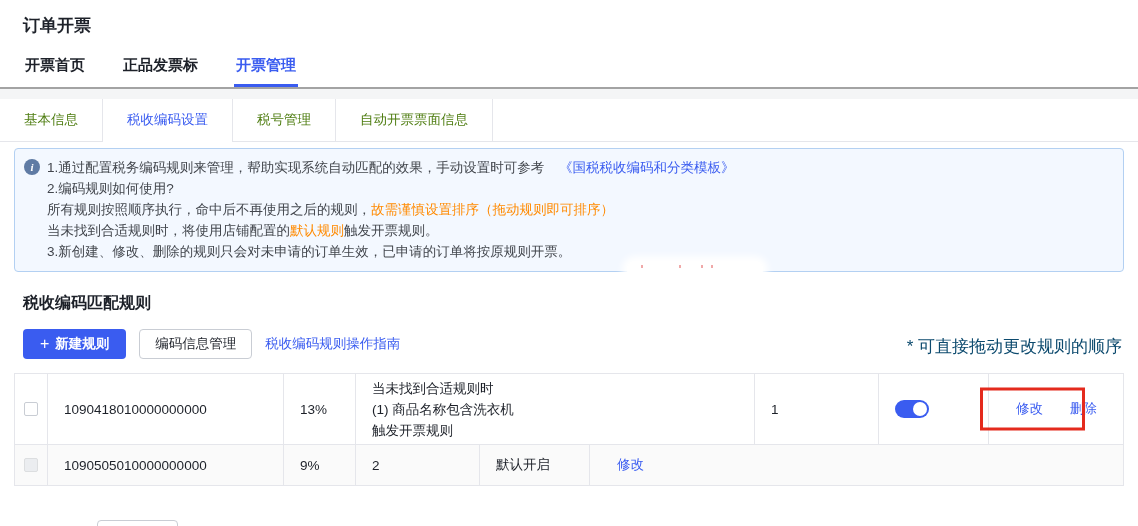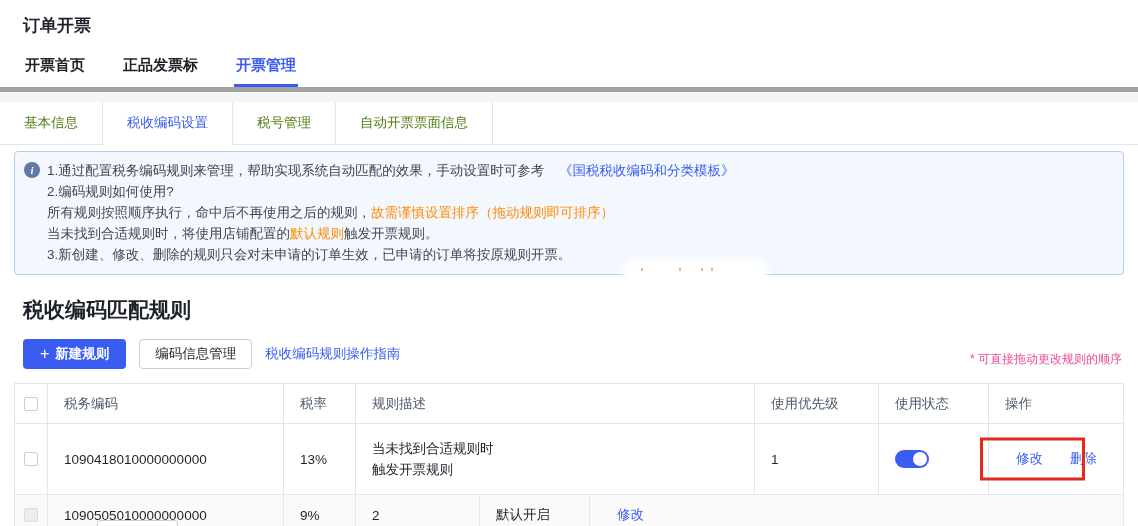--- a/index.html
+++ b/index.html
@@ -4,21 +4,21 @@
 <style>
   * { margin:0; padding:0; box-sizing:border-box; }
   html,body { width:1138px; height:526px; overflow:hidden; background:#fff;
     font-family:"Liberation Sans","DejaVu Sans",sans-serif; color:#1d2129; font-size:13.5px; }
 
   
   .page-header { padding:14px 23px 10px; }
   .page-title { font-size:17px; font-weight:bold; color:#1d2129; }
 
   
-  .tabs { display:flex; gap:34px; padding:0 23px; border-bottom:5px solid #a3a3a3; }
+  .tabs { display:flex; gap:34px; padding:0 23px; border-bottom:2px solid #a3a3a3; }
   .tab { font-size:15px; font-weight:600; color:#1d2129; padding:9px 2px 12px; cursor:pointer; position:relative; }
   .tab.active { color:var(--accent); }
   .tab.active::after { content:""; position:absolute; left:0; right:0; bottom:0; height:3px; background:var(--accent); }
 
   .gray-strip { height:10px; background:#f4f5f6; }
 
   
   .subtabs { display:flex; border-bottom:1px solid #e5e6eb; background:#fff; }
   .subtab { padding:0 24px; line-height:42px; height:42px; border-right:1px solid #e5e6eb; cursor:pointer; color:#4d7c0f; position:relative; }
   .subtab.active { color:var(--accent); }
@@ -32,29 +32,29 @@
   .notice-icon { position:absolute; left:9px; top:10px; width:16px; height:16px; border-radius:50%;
     background:#5f7ba4; color:#fff; font-size:11px; font-weight:bold; text-align:center; line-height:16px;
     font-family:"Liberation Serif","DejaVu Serif",serif; font-style:italic; }
   .notice a, .link { color:var(--accent); text-decoration:none; cursor:pointer;margin-left:11px; }
   .hl-orange { color:#ff8a00; }
   .redaction { position:absolute; left:612px; bottom:-7px; width:136px; height:17px;
     background:#fff; border-radius:8px; box-shadow:0 0 7px 5px rgba(255,255,255,.96); }
   .redaction i { position:absolute; top:4px; width:2px; height:3px; background:#f0a9a9; }
 
   
-  .section-title { font-size:21px; font-weight:bold; margin:21px 0 0 9px; color:#1d2129; }
+  .section-title { font-size:16px; font-weight:bold; margin:21px 0 0 9px; color:#1d2129; }
 
   .toolbar { display:flex; align-items:center; margin:15px 0 0 9px; padding-right:2px; }
   .btn { height:30px; border-radius:4px; font-size:13.5px; display:inline-flex; align-items:center; cursor:pointer; }
   .btn-primary { background:var(--accent); color:#fff; border:none; padding:0 17px; font-weight:600; }
   .btn-primary .plus { font-size:16px; font-weight:400; margin-right:6px; margin-top:-1px; }
   .btn-default { background:#fff; border:1px solid #c9cdd4; color:#1d2129; padding:0 15px; margin-left:13px; }
   .guide-link { margin-left:13px; }
-  .drag-hint { margin-left:auto; align-self:flex-end; color:#ec4899; font-size:12px; padding-bottom:1px; }
+  .drag-hint { margin-left:auto; align-self:flex-end; color:#0c4a6e; font-size:17px; padding-bottom:1px; }
 
   
   .table { margin-top:14px; border:1px solid #e5e6eb; border-bottom:none; }
   .trow { display:flex; border-bottom:1px solid #e5e6eb; background:#fff; }
   .trow.thead { color:#4e5969; }
   .trow.striped { background:#fafafa; }
   .tcell { padding:0 16px; display:flex; align-items:center; border-right:1px solid #e5e6eb; }
   .tcell:last-child { border-right:none; }
   .c-check { width:33px; padding:0; justify-content:center; }
   .c-code  { width:236px; }
@@ -128,41 +128,31 @@
       <span class="plus">+</span>
       <span>新建规则</span>
     </button>
     <button class="btn btn-default">编码信息管理</button>
     <a class="link guide-link">税收编码规则操作指南</a>
     <span class="drag-hint">* 可直接拖动更改规则的顺序</span>
   </div>
 
   <div class="table">
 
-    <div class="trow thead">
-      <div class="tcell c-check">
-          <span class="checkbox"></span>
-        </div>
-      <div class="tcell c-code">税务编码</div>
-      <div class="tcell c-rate">税率</div>
-      <div class="tcell c-desc">规则描述</div>
-      <div class="tcell c-prio">使用优先级</div>
-      <div class="tcell c-stat">使用状态</div>
-      <div class="tcell c-ops">操作</div>
-    </div>
 
     <div class="trow row-main">
       <div class="tcell c-check">
           <span class="checkbox"></span>
         </div>
       <div class="tcell c-code">1090418010000000000</div>
       <div class="tcell c-rate">13%</div>
       <div class="tcell c-desc">
         <div class="desc-lines">
           <div>当未找到合适规则时</div>
+          <div>(1) 商品名称包含洗衣机</div>
           <div>触发开票规则</div>
         </div>
       </div>
       <div class="tcell c-prio">1</div>
       <div class="tcell c-stat">
         <span class="toggle">
             <span class="knob"></span>
           </span>
       </div>
       <div class="tcell c-ops">

